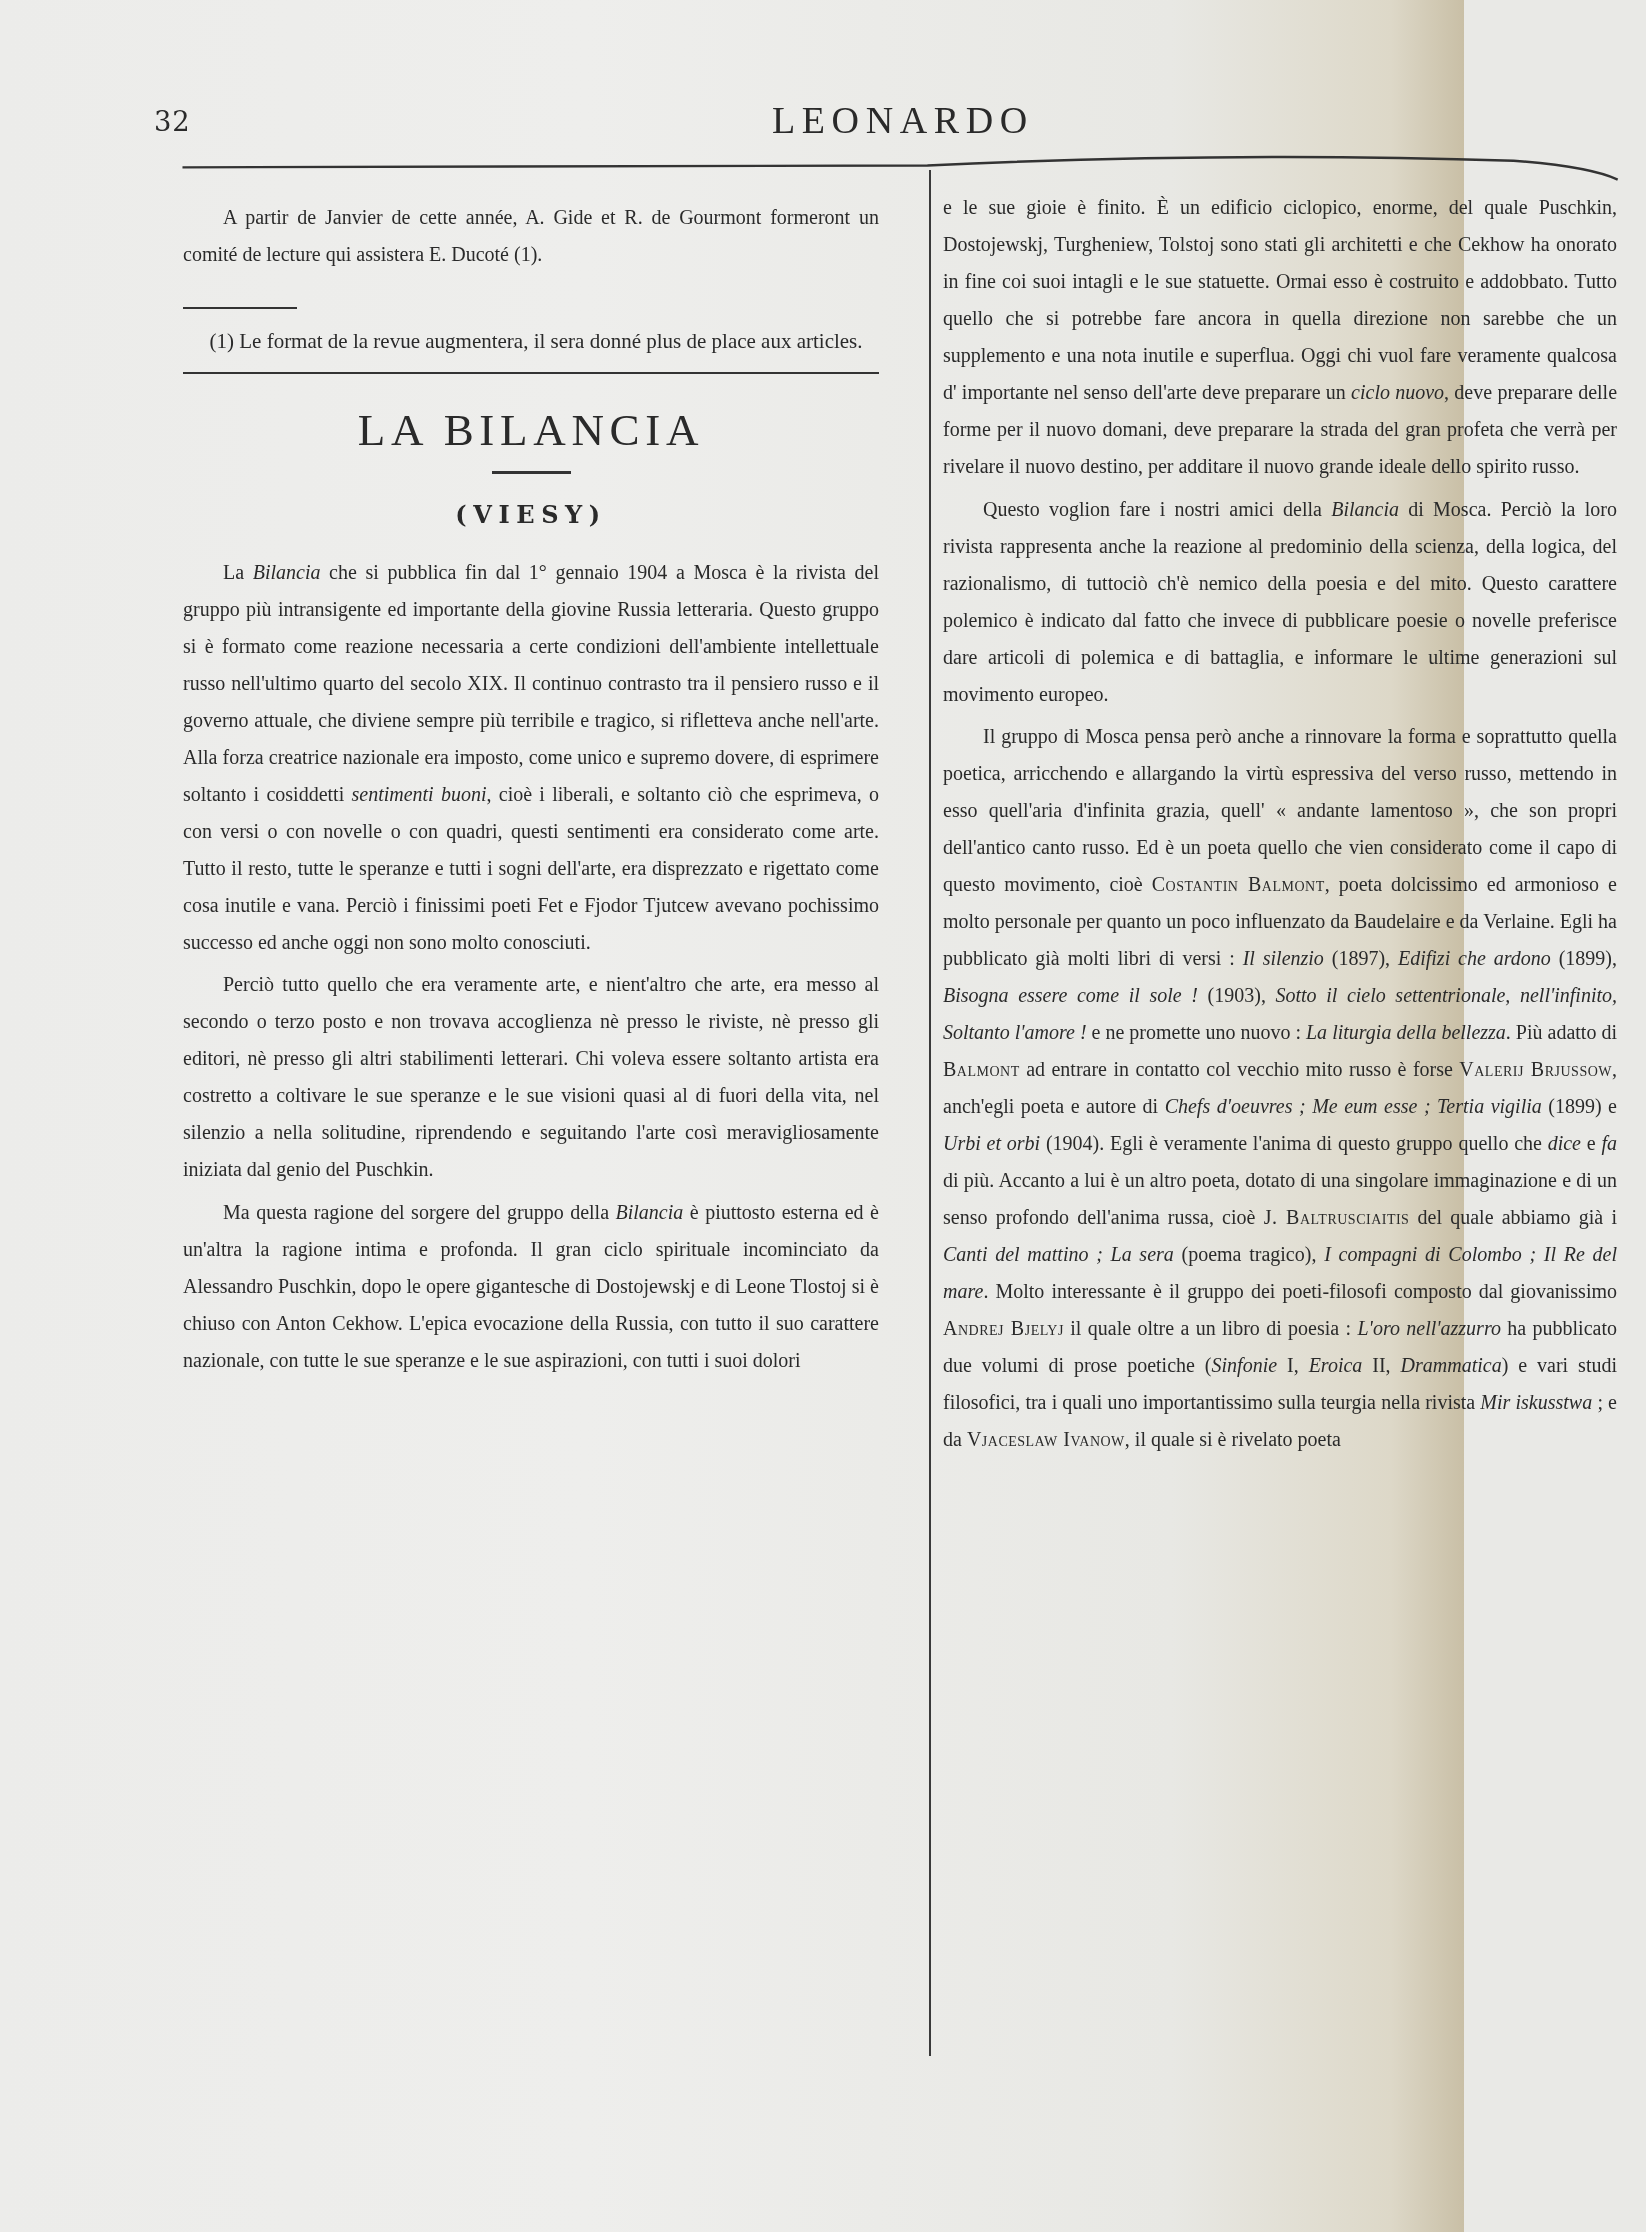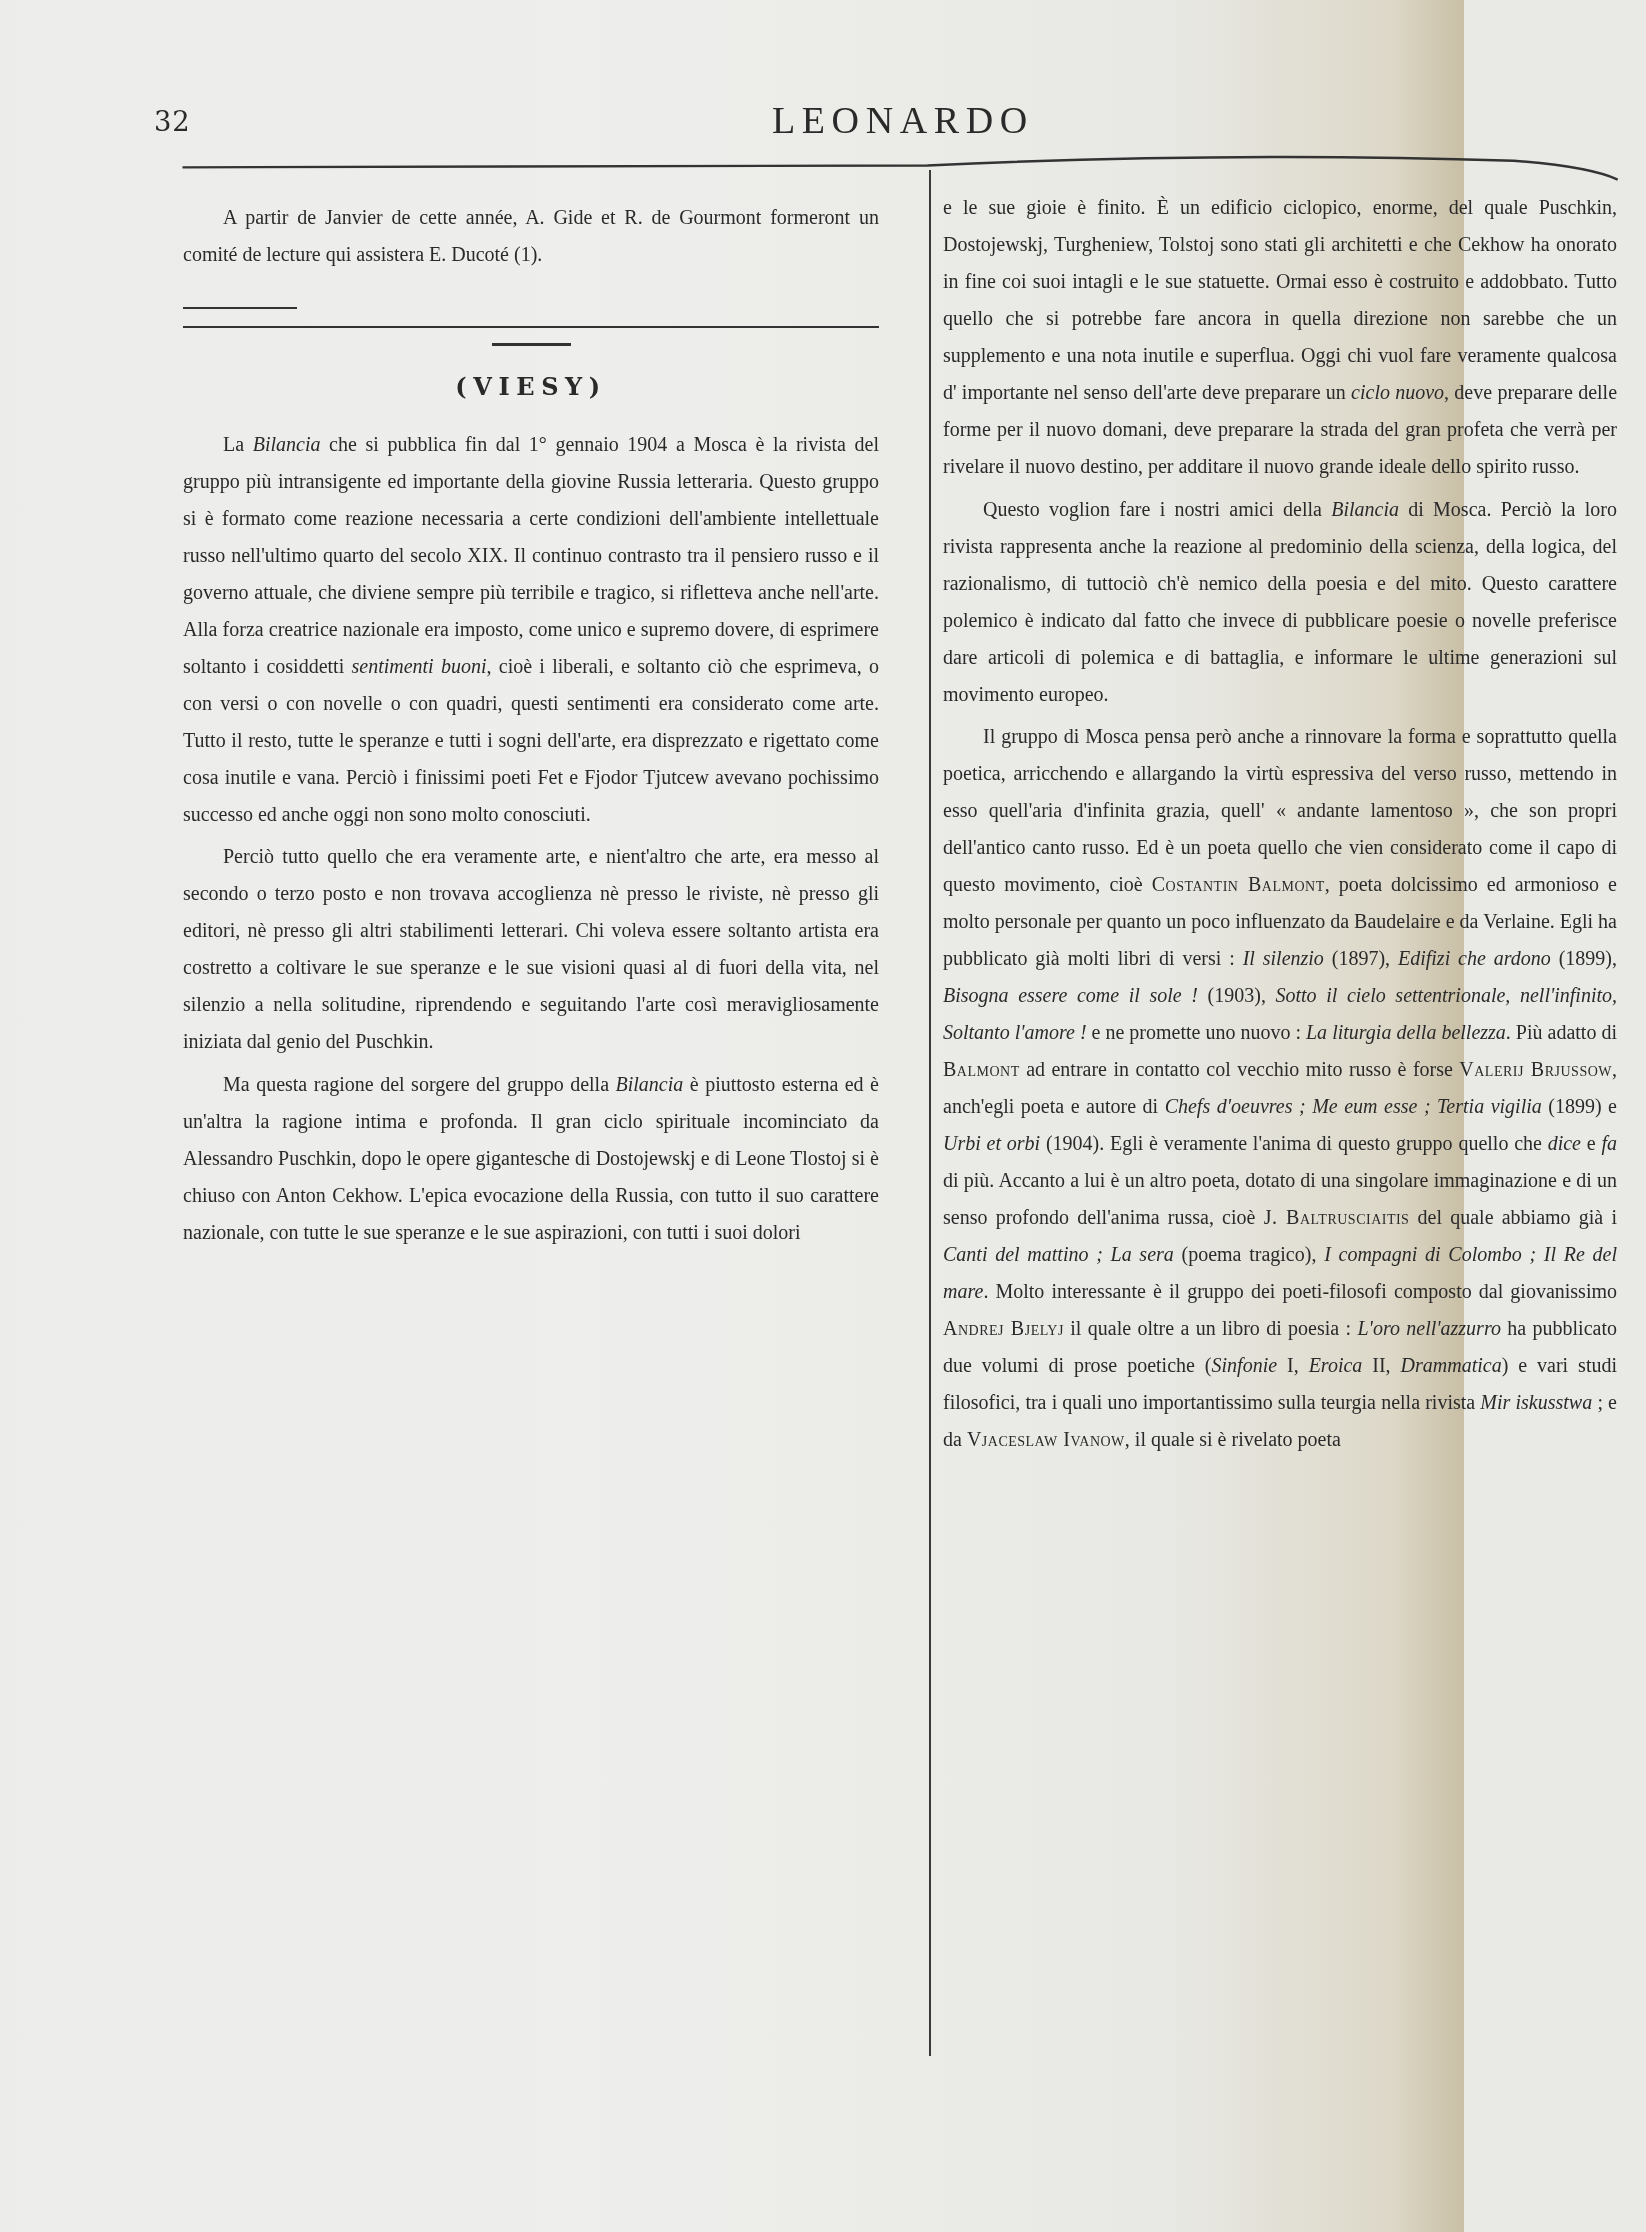--- a/index.html
+++ b/index.html
@@ -56,22 +56,24 @@
   <div class="running-head">LEONARDO</div>
   <svg class="header-rule" viewBox="0 0 1740 220" width="1647" height="208">
     <path d="M192 177 L980 175 Q1300 160 1600 170 Q1680 176 1710 190" stroke="#333" stroke-width="2.5" fill="none"></path>
   </svg>
   <div class="col-divider"></div>
 
   <div class="col left">
     <p class="body-text indent">A partir de Janvier de cette année, A. Gide et R. de Gourmont formeront un comité de lecture qui assistera E. Ducoté (1).</p>
 
     <div class="fn-rule"></div>
+    <p class="footnote indent" style="text-indent:26.5px">(1) Le format de la revue augmentera, il sera donné plus de place aux articles.</p>
 
     <div class="section-rule"></div>
+    <div class="title">LA BILANCIA</div>
     <div class="title-rule"></div>
     <div class="subtitle">(VIESY)</div>
 
     <p class="body-text indent"><span>La </span><em>Bilancia</em><span> che si pubblica fin dal 1° gennaio 1904 a Mosca è la rivista del gruppo più intransigente ed importante della giovine Russia letteraria. Questo gruppo si è formato come reazione necessaria a certe condizioni dell'ambiente intellettuale russo nell'ultimo quarto del secolo XIX. Il continuo contrasto tra il pensiero russo e il governo attuale, che diviene sempre più terribile e tragico, si rifletteva anche nell'arte. Alla forza creatrice nazionale era imposto, come unico e supremo dovere, di esprimere soltanto i cosiddetti </span><em>sentimenti buoni</em><span>, cioè i liberali, e soltanto ciò che esprimeva, o con versi o con novelle o con quadri, questi sentimenti era considerato come arte. Tutto il resto, tutte le speranze e tutti i sogni dell'arte, era disprezzato e rigettato come cosa inutile e vana. Perciò i finissimi poeti Fet e Fjodor Tjutcew avevano pochissimo successo ed anche oggi non sono molto conosciuti.</span></p>
     <div class="para-gap"></div>
     <p class="body-text indent">Perciò tutto quello che era veramente arte, e nient'altro che arte, era messo al secondo o terzo posto e non trovava accoglienza nè presso le riviste, nè presso gli editori, nè presso gli altri stabilimenti letterari. Chi voleva essere soltanto artista era costretto a coltivare le sue speranze e le sue visioni quasi al di fuori della vita, nel silenzio a nella solitudine, riprendendo e seguitando l'arte così meravigliosamente iniziata dal genio del Puschkin.</p>
     <div class="para-gap"></div>
     <p class="body-text indent"><span>Ma questa ragione del sorgere del gruppo della </span><em>Bilancia</em><span> è piuttosto esterna ed è un'altra la ragione intima e profonda. Il gran ciclo spirituale incominciato da Alessandro Puschkin, dopo le opere gigantesche di Dostojewskj e di Leone Tlostoj si è chiuso con Anton Cekhow. L'epica evocazione della Russia, con tutto il suo carattere nazionale, con tutte le sue speranze e le sue aspirazioni, con tutti i suoi dolori</span></p>
   </div>
 

